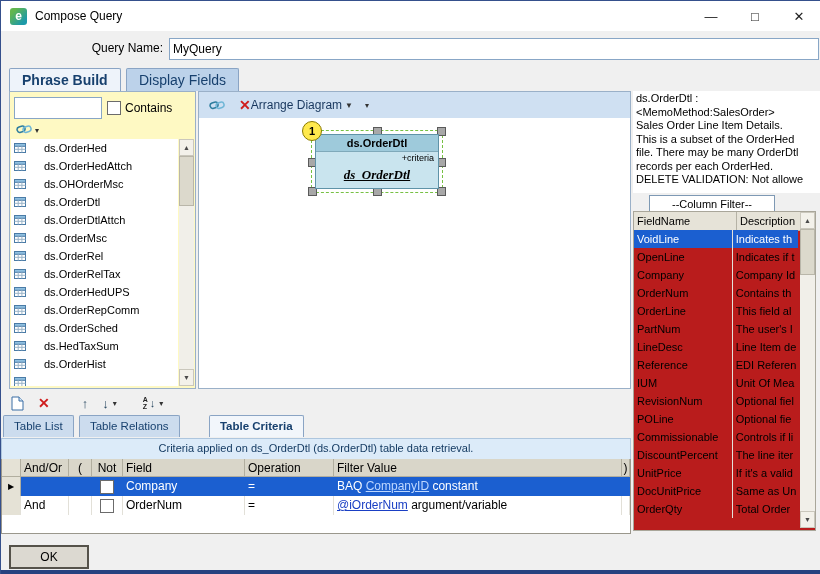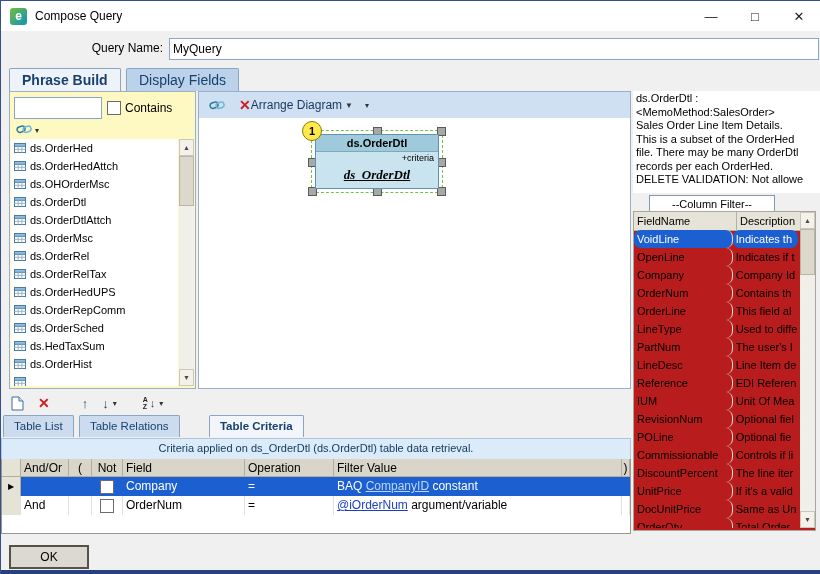--- a/index.html
+++ b/index.html
@@ -23,21 +23,21 @@
 
   
   .left-panel{position:absolute;left:8px;top:90px;width:185px;height:296px;background:#fef9c3;border:1px solid #9ab0c8;}
   .search-input{position:absolute;left:4px;top:5px;width:82px;height:20px;border:1px solid #88a6c6;background:#fff;font-family:"Liberation Sans",sans-serif;font-size:12px;padding:0 2px;}
   .checkbox{display:inline-block;width:12px;height:12px;background:#fff;border:1px solid #6b6b6b;vertical-align:middle;}
   .contains-check{position:absolute;left:97px;top:9px;}
   .contains-label{position:absolute;left:115px;top:9px;font-size:12px;}
   .chain-row{position:absolute;left:6px;top:30px;height:16px;display:flex;align-items:center;gap:3px;}
   .caret{font-size:8px;color:#333;}
   .table-list{position:absolute;left:1px;top:47px;width:167px;height:247px;background:#fff;overflow:hidden;}
-  .tbl-item{height:18px;display:flex;align-items:center;gap:4px;padding-left:3px;white-space:nowrap;}
+  .tbl-item{height:18px;display:flex;align-items:center;gap:18px;padding-left:3px;white-space:nowrap;}
   .tbl-label{font-size:11px;}
   .tbl-icon{width:12px;height:12px;display:inline-flex;}
 
   
   .vscroll{position:absolute;width:15px;background:#f1efe9;display:flex;flex-direction:column;}
   .sb-btn{height:15px;background:#f3f1ea;border:1px solid #cac7bc;font-size:7px;color:#4a4a4a;display:flex;align-items:center;justify-content:center;}
   .sb-track{flex:1;position:relative;}
   .sb-thumb{position:absolute;left:0;right:0;background:#dcd9cc;border:1px solid #b9b6a9;}
 
   
@@ -61,21 +61,21 @@
   
   .right-panel{position:absolute;left:632px;top:90px;width:181px;height:442px;}
   .desc{position:absolute;left:0;top:0;width:100%;height:100px;background:#fff;font-size:11px;line-height:13.5px;padding:1px 3px;white-space:pre-line;overflow:hidden;}
   .col-filter{position:absolute;left:16px;top:104px;width:124px;height:18px;border:1px solid #7e99b4;background:#fff;font-size:11px;text-align:center;line-height:17px;}
   .field-grid{position:absolute;left:0;top:120px;width:181px;height:318px;background:#b91c1c;border:1px solid #a9a69a;}
   .fg-header{display:flex;height:18px;background:#e6e3d8;border-bottom:1px solid #b5b2a5;}
   .fg-hcell{font-size:11px;line-height:18px;padding-left:3px;border-right:1px solid #b5b2a5;overflow:hidden;white-space:nowrap;}
   .fg-body{position:absolute;left:0;top:18px;width:164px;height:298px;overflow:hidden;}
   .fg-row{display:flex;height:18px;}
   .fg-row.selected .fg-cell{background:#1b5fd0;color:#fff;}
-  .fg-cell{font-size:11px;line-height:18px;padding-left:3px;overflow:hidden;white-space:nowrap;border-right:1px solid #e4e2da;border-radius:7px;}
+  .fg-cell{font-size:11px;line-height:18px;padding-left:3px;overflow:hidden;white-space:nowrap;border-right:1px solid #e4e2da;}
   .fg-field{width:99px;} .fg-desc{width:65px;border-right:none;}
 
   
   .crit-toolbar{position:absolute;left:0;top:390px;width:628px;height:24px;display:flex;align-items:center;}
   .icon-btn{display:flex;align-items:center;justify-content:center;}
   .arrow-glyph{font-weight:bold;font-size:13px;color:#1c3d57;}
   .sort-az{display:inline-flex;flex-direction:column;font-size:7px;font-weight:bold;line-height:7px;color:#222;}
   .crit-tabs{position:absolute;left:2px;top:414px;height:22px;}
   .ctab{display:inline-block;height:21px;line-height:21px;padding:0 10px;font-size:11.5px;color:#17406e;background:#ccdcee;border:1px solid #8aa4c4;border-bottom:none;margin-right:2px;border-radius:2px 2px 0 0;}
   .ctab.active{background:#f2f6fb;font-weight:bold;margin-left:24px;}
@@ -378,24 +378,20 @@
           </div>
           <div class="fg-row">
             <div class="fg-cell fg-field">OrderNum</div>
             <div class="fg-cell fg-desc">Contains th</div>
           </div>
           <div class="fg-row">
             <div class="fg-cell fg-field">OrderLine</div>
             <div class="fg-cell fg-desc">This field al</div>
           </div>
           <div class="fg-row">
-            <div class="fg-cell fg-field">LineType</div>
-            <div class="fg-cell fg-desc">Used to diffe</div>
-          </div>
-          <div class="fg-row">
             <div class="fg-cell fg-field">PartNum</div>
             <div class="fg-cell fg-desc">The user's I</div>
           </div>
           <div class="fg-row">
             <div class="fg-cell fg-field">LineDesc</div>
             <div class="fg-cell fg-desc">Line Item de</div>
           </div>
           <div class="fg-row">
             <div class="fg-cell fg-field">Reference</div>
             <div class="fg-cell fg-desc">EDI Referen</div>

